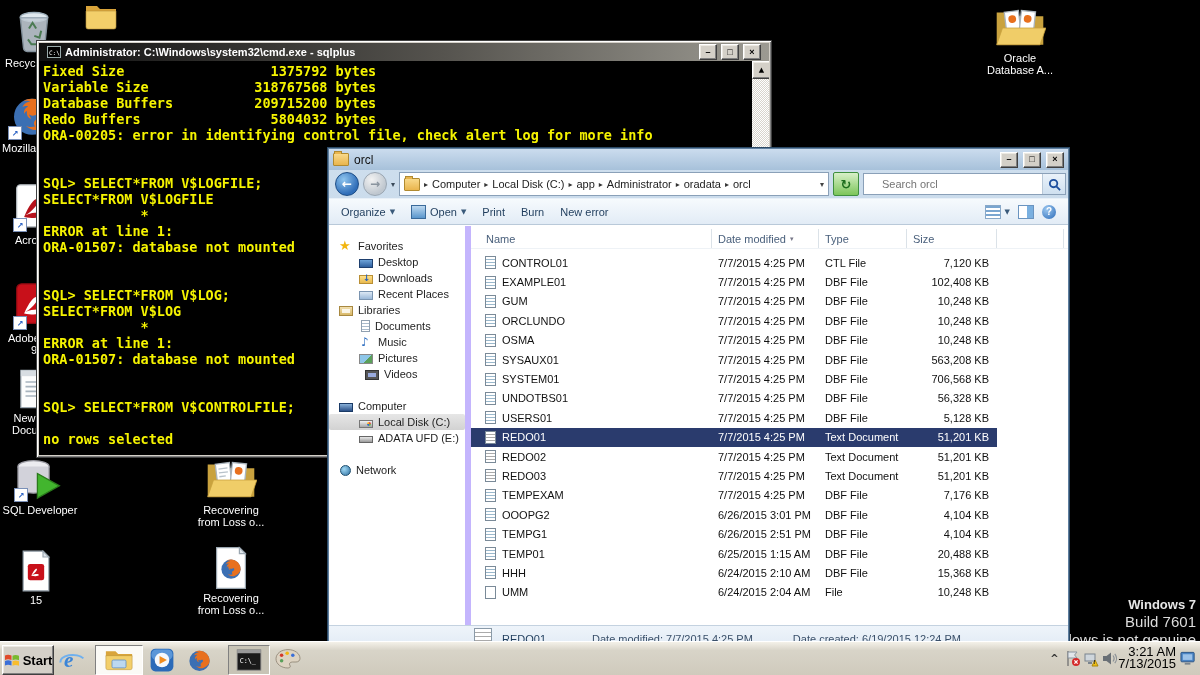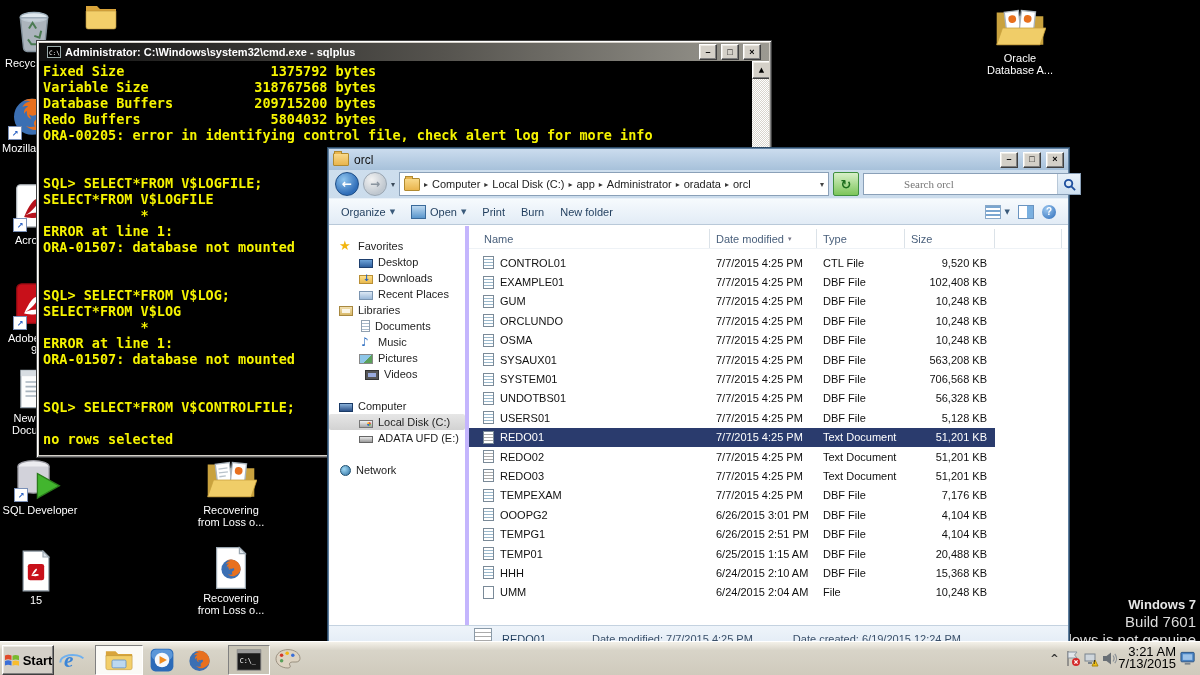--- a/index.html
+++ b/index.html
@@ -58,21 +58,21 @@
   .crumbbar .dd{margin-left:auto;font-size:8px;color:#444;}
   .mini-folder{width:14px;height:11px;background:linear-gradient(#f8d98a,#e9b54d);border:1px solid #b08a30;
     border-radius:1px;position:relative;flex:none;display:inline-block;}
   .mini-folder::before{content:"";position:absolute;top:-3px;left:0;width:6px;height:2px;background:#e9b54d;
     border:1px solid #b08a30;border-bottom:none;}
   .refreshbtn{flex:none;width:24px;height:22px;border:1px solid #3f8f3f;border-radius:2px;
     background:linear-gradient(#d8f0c8,#7cc55a);color:#1d6e1d;display:flex;align-items:center;justify-content:center;
     font-size:13px;font-weight:700;font-family:"DejaVu Sans",sans-serif;}
   .searchbox{flex:1;height:22px;background:#fff;border:1px solid #8aa0b8;display:flex;align-items:center;box-sizing:border-box;}
   .searchbox input{flex:1;border:none;outline:none;font-size:11px;color:#666;padding:0 18px;background:transparent;
-    font-family:Liberation Serif, serif;margin-left:22px;}
+    font-family:Liberation Sans, sans-serif;}
   .magbtn{width:22px;height:20px;display:flex;align-items:center;justify-content:center;background:linear-gradient(#eaf2fa,#cfe0f0);border-left:1px solid #b8c8d8;}
   .ex-toolbar{height:25px;display:flex;align-items:center;gap:16px;padding:0 12px;
     background:linear-gradient(#f6fafd,#e2ecf6);border-top:1px solid #e8f0f8;border-bottom:1px solid #b9c9d9;
     color:#1e3c5c;font-size:11px;}
   .tb-item{display:flex;align-items:center;gap:4px;white-space:nowrap;}
   .tb-dd{font-size:7px;color:#3a5a7a;font-family:"DejaVu Sans",sans-serif;}
   .tb-right{margin-left:auto;display:flex;align-items:center;gap:8px;}
   .openico{width:13px;height:12px;background:linear-gradient(#bcd8f0,#5a96cc);border:1px solid #3a6a9a;display:inline-block;}
   .viewsico{width:14px;height:12px;display:inline-block;
     background:repeating-linear-gradient(#7aa6d0 0 2px,#fff 2px 4px);border:1px solid #88a8c8;}
@@ -100,21 +100,21 @@
   .sbi.videos{background:#555;border:1px solid #333;height:10px;margin-top:1px;box-sizing:border-box;}
   .sbi.videos::after{content:"";position:absolute;left:2px;top:2px;width:8px;height:4px;background:#9ad;}
   .sbi.computer{background:linear-gradient(#88b0d8,#2a4f86);border:1px solid #1a3a66;height:9px;margin-top:2px;box-sizing:border-box;}
   .sbi.disk{background:linear-gradient(#f0f0f0,#a8a8a8);border:1px solid #777;height:8px;margin-top:3px;box-sizing:border-box;}
   .sbi.disk::after{content:"";position:absolute;right:1px;top:1px;width:4px;height:4px;border-radius:50%;
     background:conic-gradient(#e44 25%,#6b4 0 50%,#36c 0 75%,#fb2 0);}
   .sbi.usb{background:linear-gradient(#e8e8e8,#9a9a9a);border:1px solid #666;height:7px;margin-top:3px;box-sizing:border-box;}
   .sbi.network{background:radial-gradient(circle at 35% 35%,#9fd8f4,#2f6fa0);border:1px solid #1e4f70;border-radius:50%;
     width:11px;height:11px;margin-left:1px;box-sizing:border-box;}
 
-  .ex-list{flex:1;position:relative;overflow:hidden;border-left:4px solid #c4b5fd;}
+  .ex-list{flex:1;position:relative;overflow:hidden;border-left:6px solid #c4b5fd;}
   .ex-headers{display:grid;grid-template-columns:241px 107px 88px 90px 67px;height:19px;margin-top:3px;
     color:#4a607c;font-size:11px;align-items:center;border-bottom:1px solid #eef2f6;}
   .hcell{border-right:1px solid #dbe2e8;height:19px;display:flex;align-items:center;padding-left:6px;box-sizing:border-box;gap:4px;}
   .hcell.first{padding-left:15px;}
   .sortg{font-size:7px;color:#778;font-family:"DejaVu Sans",sans-serif;}
   .ex-rows{margin-top:4px;}
   .frow{display:grid;grid-template-columns:241px 107px 88px 90px 67px;height:19.4px;align-items:center;font-size:11px;color:#111;}
   .frow.sel{background:linear-gradient(to right,#2a3b6d 0,#2a3b6d 526px,transparent 526px);color:#fff;}
   .cell{white-space:nowrap;overflow:hidden;}
   .c-name{padding-left:14px;display:flex;align-items:center;gap:6px;}
@@ -379,21 +379,21 @@
           <span>Open</span>
           <span class="tb-dd">▼</span>
         </span>
       <span class="tb-item">
           <span>Print</span>
         </span>
       <span class="tb-item">
           <span>Burn</span>
         </span>
       <span class="tb-item">
-          <span>New folder</span>
+          <span>New error</span>
         </span>
       <span class="tb-right">
         <span class="tb-item">
             <i class="viewsico"></i>
             <span class="tb-dd">▼</span>
           </span>
         <i class="previco"></i>
         <span class="helpico">?</span>
       </span>
     </div>
@@ -471,21 +471,21 @@
           <span class="hcell"></span>
         </div>
         <div class="ex-rows">
             <div class="frow">
     <span class="cell c-name">
                 <i class="fico doc"></i>
                 <span class="fname">CONTROL01</span>
               </span>
     <span class="cell c-date">7/7/2015 4:25 PM</span>
     <span class="cell c-type">CTL File</span>
-    <span class="cell c-size">9,520 KB</span>
+    <span class="cell c-size">7,120 KB</span>
     <span class="cell c-extra"></span>
   </div>
             <div class="frow">
     <span class="cell c-name">
                 <i class="fico doc"></i>
                 <span class="fname">EXAMPLE01</span>
               </span>
     <span class="cell c-date">7/7/2015 4:25 PM</span>
     <span class="cell c-type">DBF File</span>
     <span class="cell c-size">102,408 KB</span>

